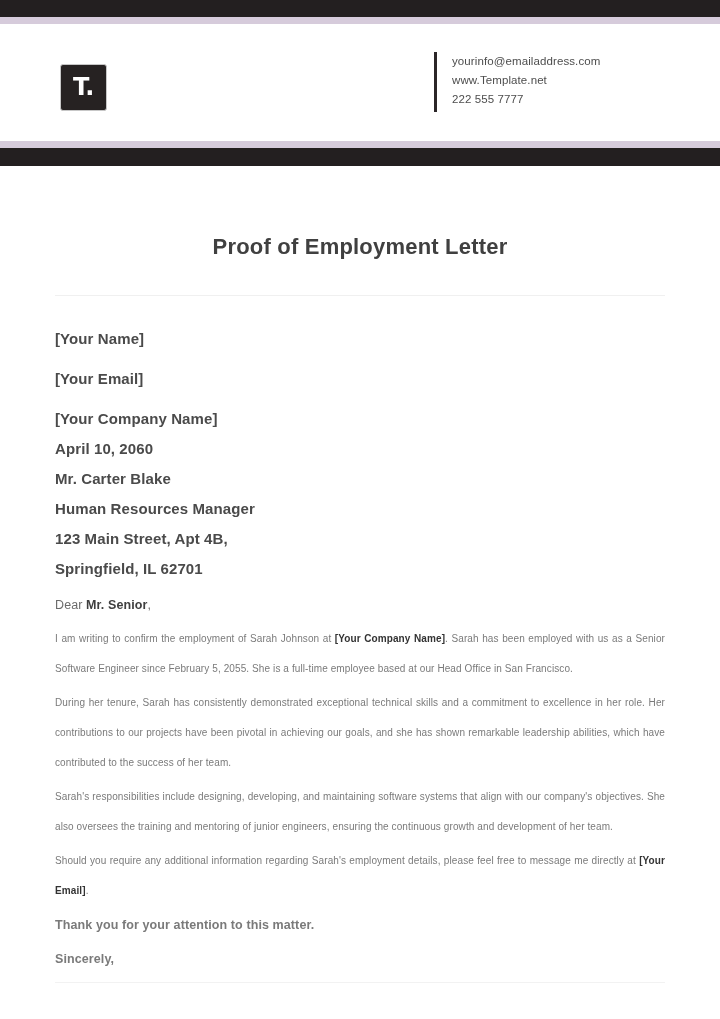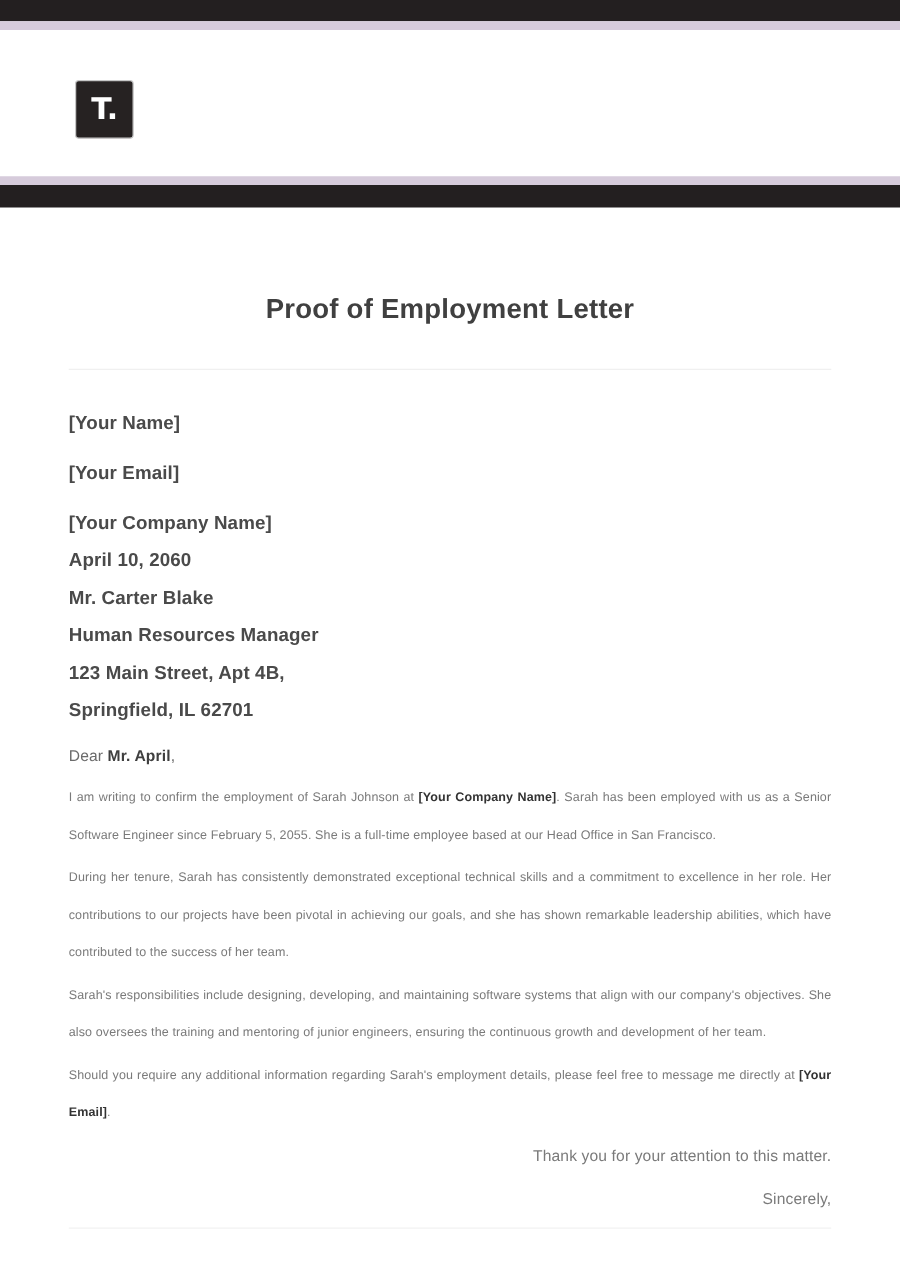--- a/index.html
+++ b/index.html
@@ -151,22 +151,23 @@
     text-align: justify;
     letter-spacing: 0.1px;
   }
   p.para b { color: #333333; font-weight: 700; }
 
   p.plain {
     margin: 4px 0 0 0;
     font-size: 12.5px;
     line-height: 30px;
     color: #7a7a7a;
-    text-align: right;
-    letter-spacing: 0.1px;
+    text-align: left;
+    letter-spacing: 0.1px;
+    font-weight: bold;
   }
 
   .rule-bottom {
     position: absolute;
     left: 55px;
     top: 982px;
     width: 610px;
     height: 1px;
     background: #f2f2f2;
   }
@@ -177,20 +178,25 @@
 <div class="page">
 
   <div class="bar-dark-top"></div>
   <div class="bar-lav-top"></div>
 
   <div class="header">
     <div class="logo">
       <span class="logo-text">T.</span>
     </div>
 
+    <div class="contact">
+      <div class="contact-line">yourinfo@emailaddress.com</div>
+      <div class="contact-line">www.Template.net</div>
+      <div class="contact-line">222 555 7777</div>
+    </div>
   </div>
 
   <div class="bar-lav-bot"></div>
   <div class="bar-dark-bot"></div>
 
   <div class="content">
 
     <h1 class="doc-title">Proof of Employment Letter</h1>
 
     <div class="rule"></div>
@@ -201,21 +207,21 @@
     <div class="addr-line" style="margin-top:10px;">[Your Email]</div>
 
     <div class="addr-line" style="margin-top:10px;">[Your Company Name]</div>
     <div class="addr-line">April 10, 2060</div>
 
     <div class="addr-line">Mr. Carter Blake</div>
     <div class="addr-line">Human Resources Manager</div>
     <div class="addr-line">123 Main Street, Apt 4B,</div>
     <div class="addr-line">Springfield, IL 62701</div>
 
-    <div class="salutation"><span>Dear </span><b>Mr. April</b><span>,</span></div>
+    <div class="salutation"><span>Dear </span><b>Mr. Senior</b><span>,</span></div>
 
     <p class="para"><span>I am writing to confirm the employment of Sarah Johnson at </span><b>[Your Company Name]</b><span>. Sarah has been employed with us as a Senior Software Engineer since February 5, 2055. She is a full-time employee based at our Head Office in San Francisco.</span></p>
 
     <p class="para">During her tenure, Sarah has consistently demonstrated exceptional technical skills and a commitment to excellence in her role. Her contributions to our projects have been pivotal in achieving our goals, and she has shown remarkable leadership abilities, which have contributed to the success of her team.</p>
 
     <p class="para">Sarah's responsibilities include designing, developing, and maintaining software systems that align with our company's objectives. She also oversees the training and mentoring of junior engineers, ensuring the continuous growth and development of her team.</p>
 
     <p class="para"><span>Should you require any additional information regarding Sarah's employment details, please feel free to message me directly at </span><b>[Your Email]</b><span>.</span></p>
 
     <p class="plain">Thank you for your attention to this matter.</p>

